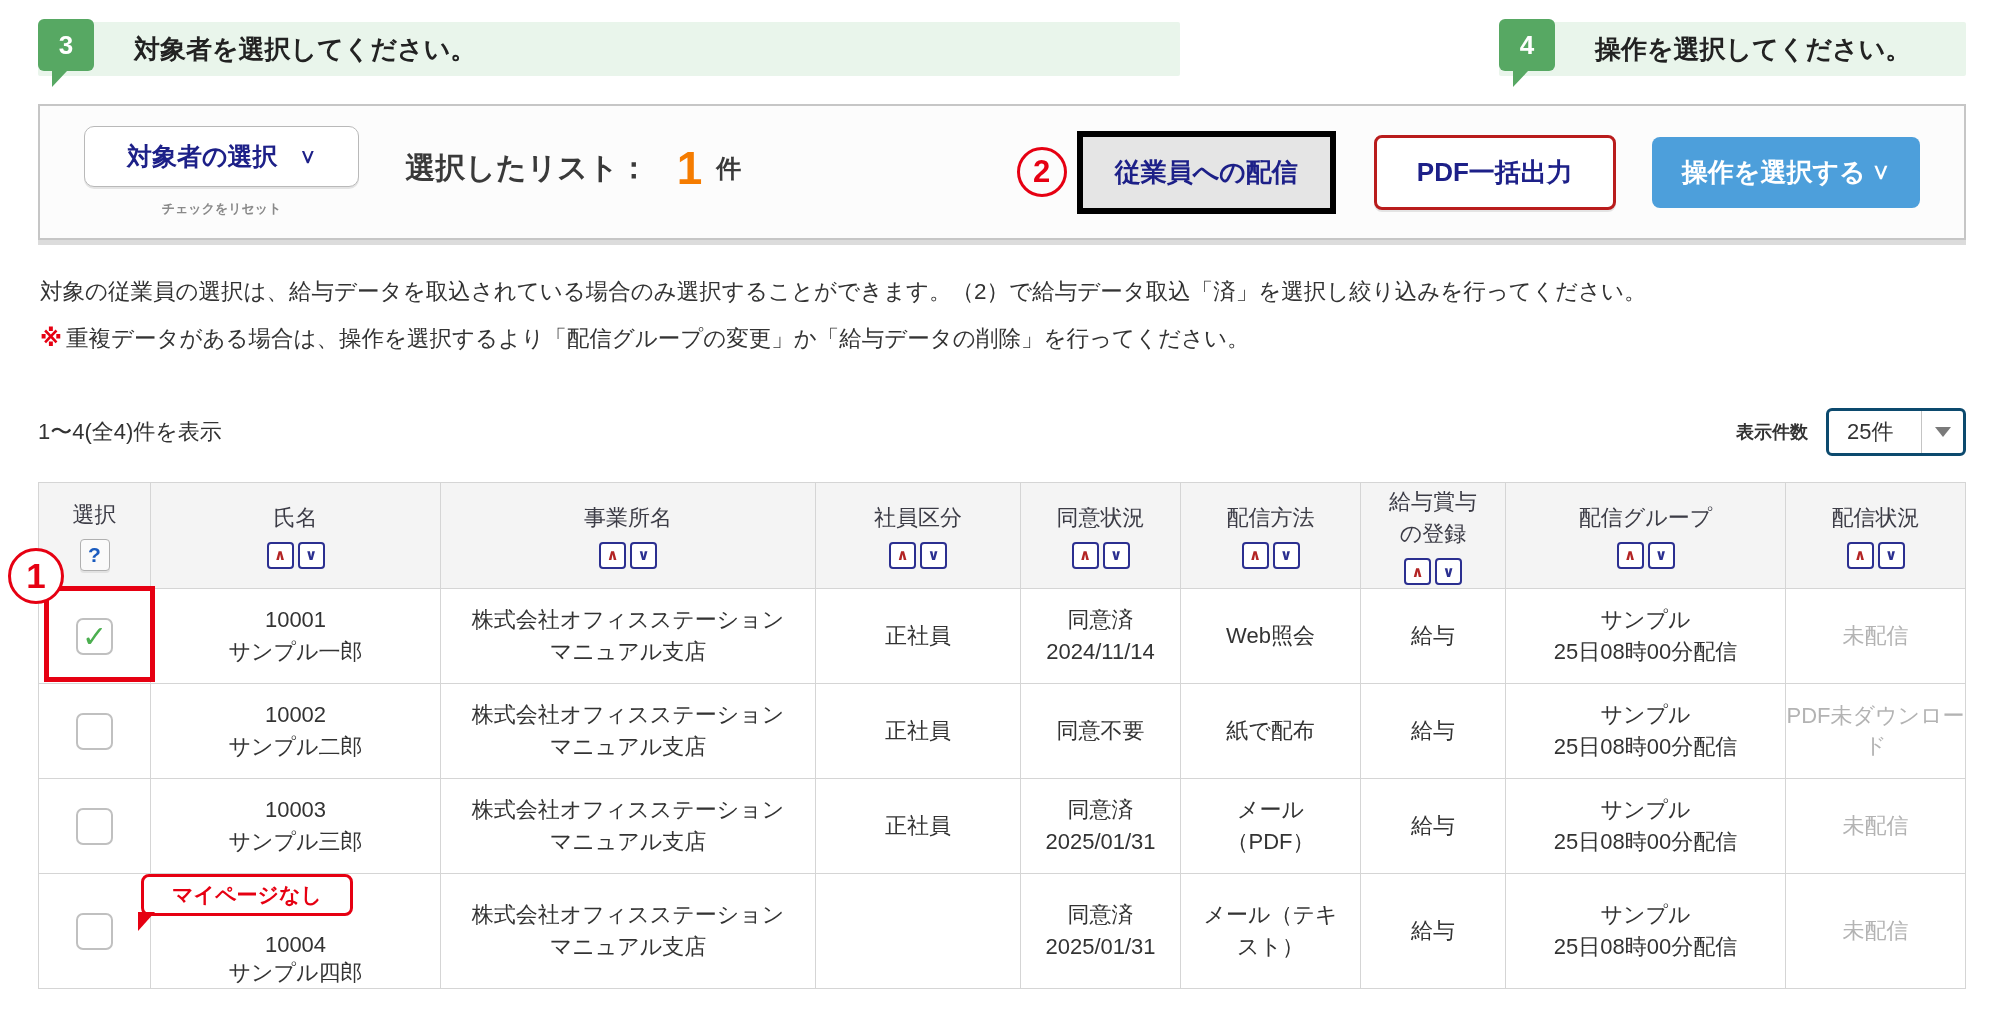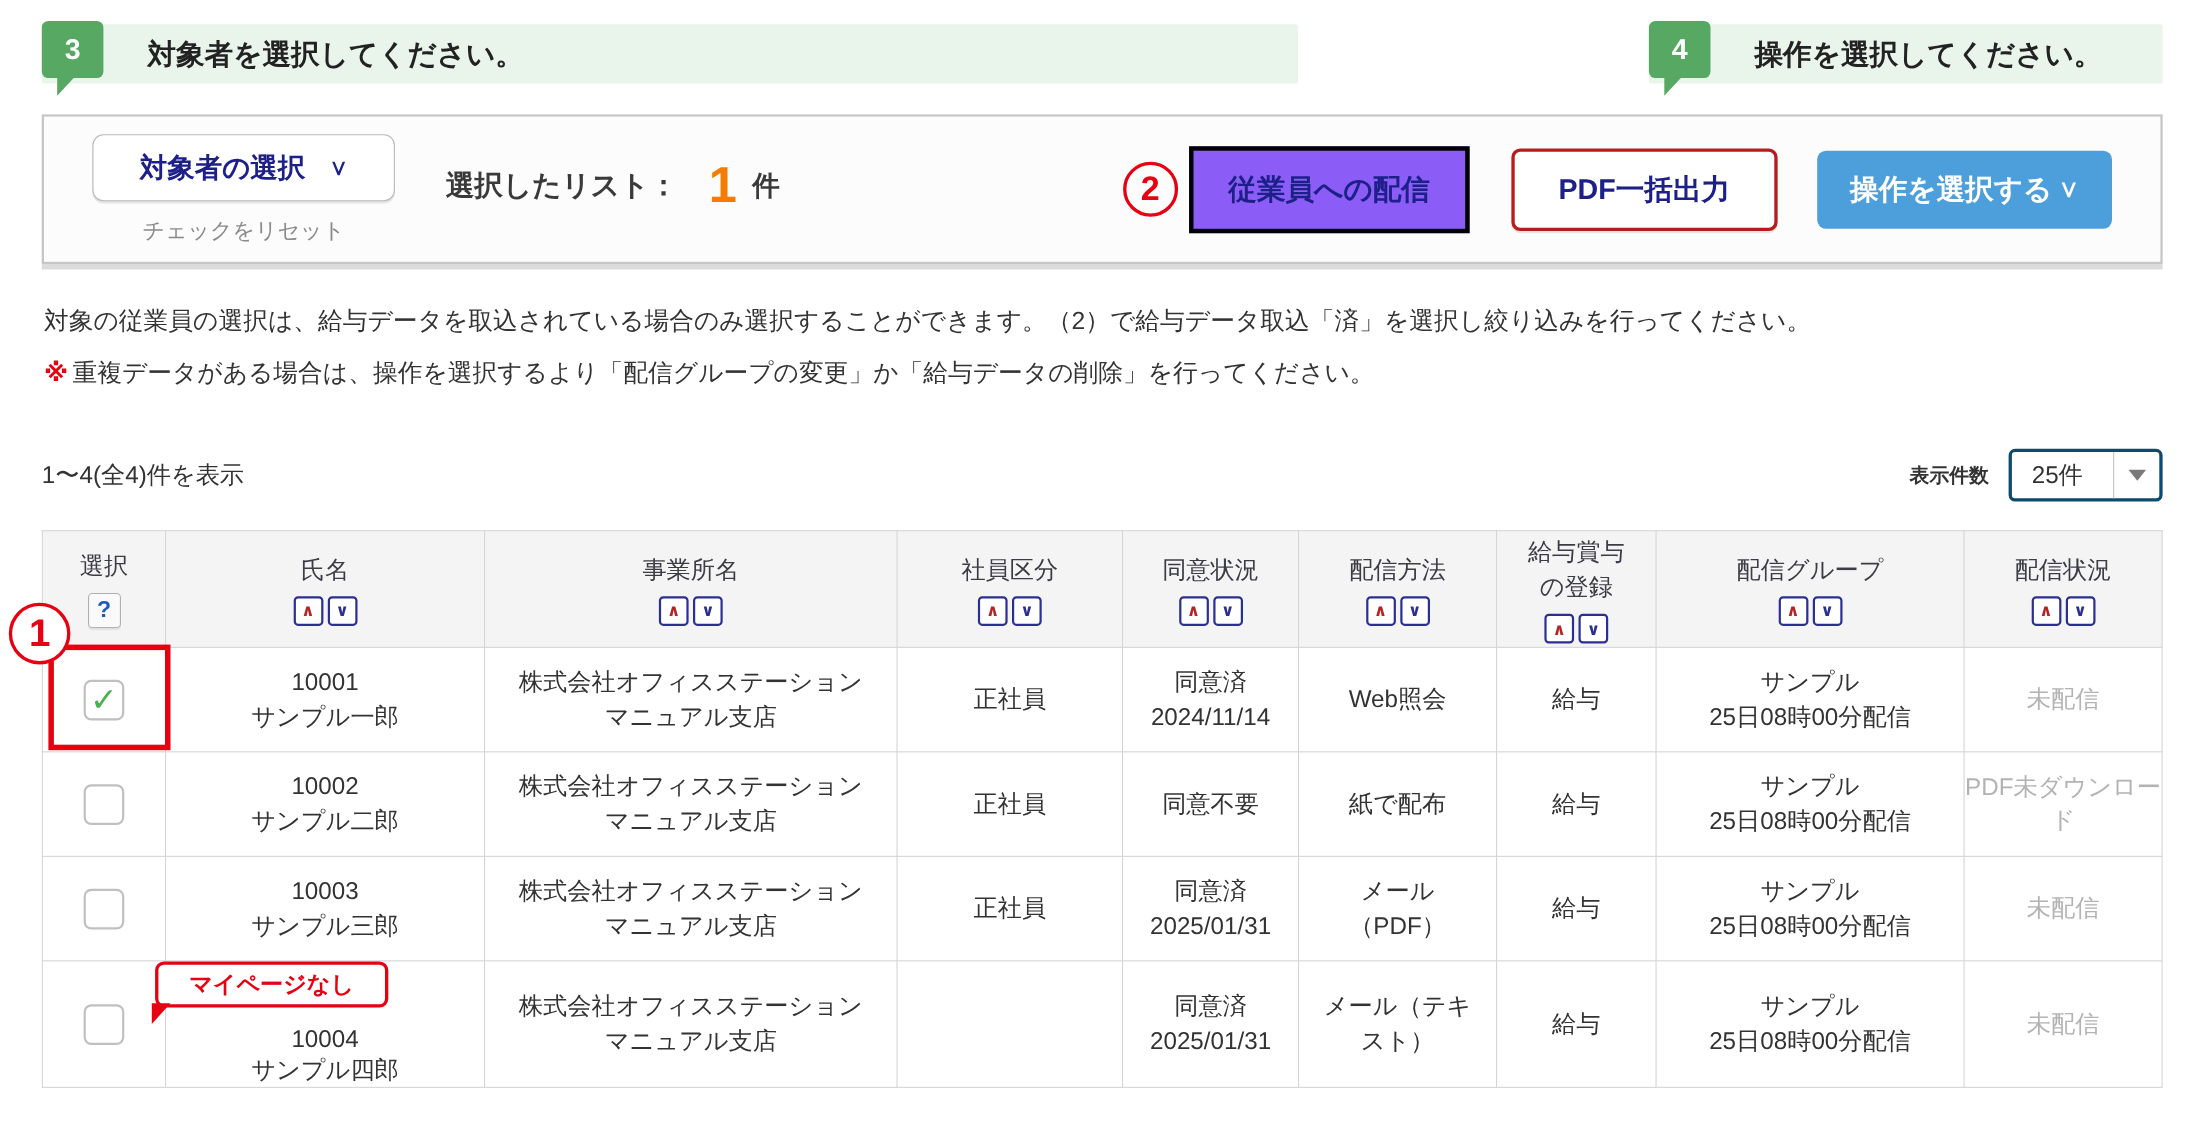--- a/index.html
+++ b/index.html
@@ -21,31 +21,31 @@
 
   
   .toolbar { margin:28px 38px 0; height:136px; background:#fcfcfc;
     border:2px solid #c6c6c6; box-shadow:0 5px 0 #dcdcdc;
     display:flex; align-items:center; padding:0 44px; }
   .target-col { display:flex; flex-direction:column; align-items:center; }
   .btn-target { background:#fff; border:1px solid #b9b9b9; border-radius:10px;
     box-shadow:0 2px 0 #e4e4e4; padding:13px 42px; font-size:25px; font-weight:bold;
     color:#1d2088; display:flex; align-items:center; gap:22px; cursor:pointer; }
   .chev { font-size:20px; font-weight:bold; }
-  .reset-link { margin-top:13px; font-size:20px; color:#8a8a8a; cursor:pointer; }
+  .reset-link { margin-top:13px; font-size:13px; color:#8a8a8a; cursor:pointer;font-weight:bold; }
   .selected-wrap { margin-left:46px; display:flex; align-items:center; margin-top:-8px; }
-  .selected-label { font-size:26px; font-weight:bold; color:#3a3a3a; }
+  .selected-label { font-size:30px; font-weight:bold; color:#3a3a3a; }
   .selected-count { font-size:46px; font-weight:bold; color:#f57c00; margin:0 14px 0 28px; }
   .selected-unit { font-size:25px; font-weight:bold; color:#3a3a3a; }
   .toolbar-right { margin-left:auto; display:flex; align-items:center; }
   .circle-num { width:50px; height:50px; border:3px solid #e60012; border-radius:50%;
     color:#e60012; font-size:31px; font-weight:bold; display:flex; align-items:center;
     justify-content:center; flex:none; }
   .circle-2 { margin-right:10px; }
-  .distribute-box { border:4px solid #000000; background:#8b5cf6; padding:18px 32px;
+  .distribute-box { border:6px solid #000000; background:#e5e5e5; padding:18px 32px;
     font-size:26px; font-weight:bold; color:#1d2088; cursor:pointer; }
   .btn-pdf { margin-left:38px; background:#fff; border:3px solid #b91c1c; border-radius:8px;
     box-shadow:0 2px 0 #e4e4e4; padding:17px 40px; font-size:26px; font-weight:bold;
     color:#1d2088; cursor:pointer; }
   .btn-blue { margin-left:36px; background:#4d9fdb; border:none; border-radius:8px;
     padding:18px 30px; font-size:26px; font-weight:bold; color:#fff; cursor:pointer;
     display:flex; align-items:center; gap:6px; }
   .btn-blue .chev { font-size:22px; }
 
   

